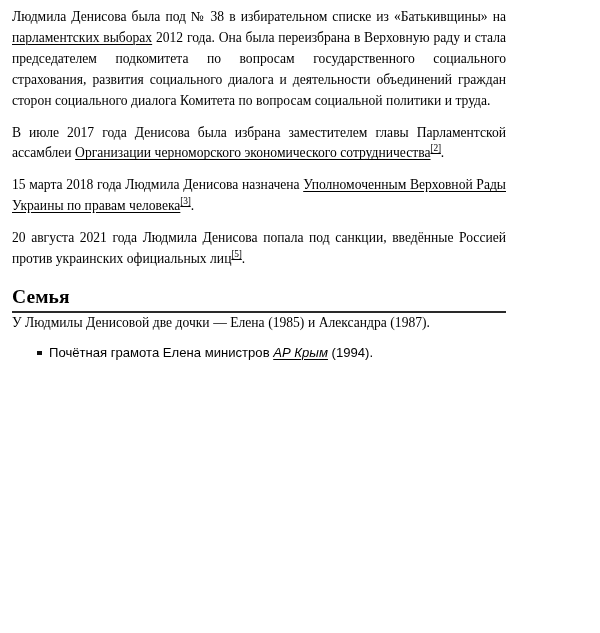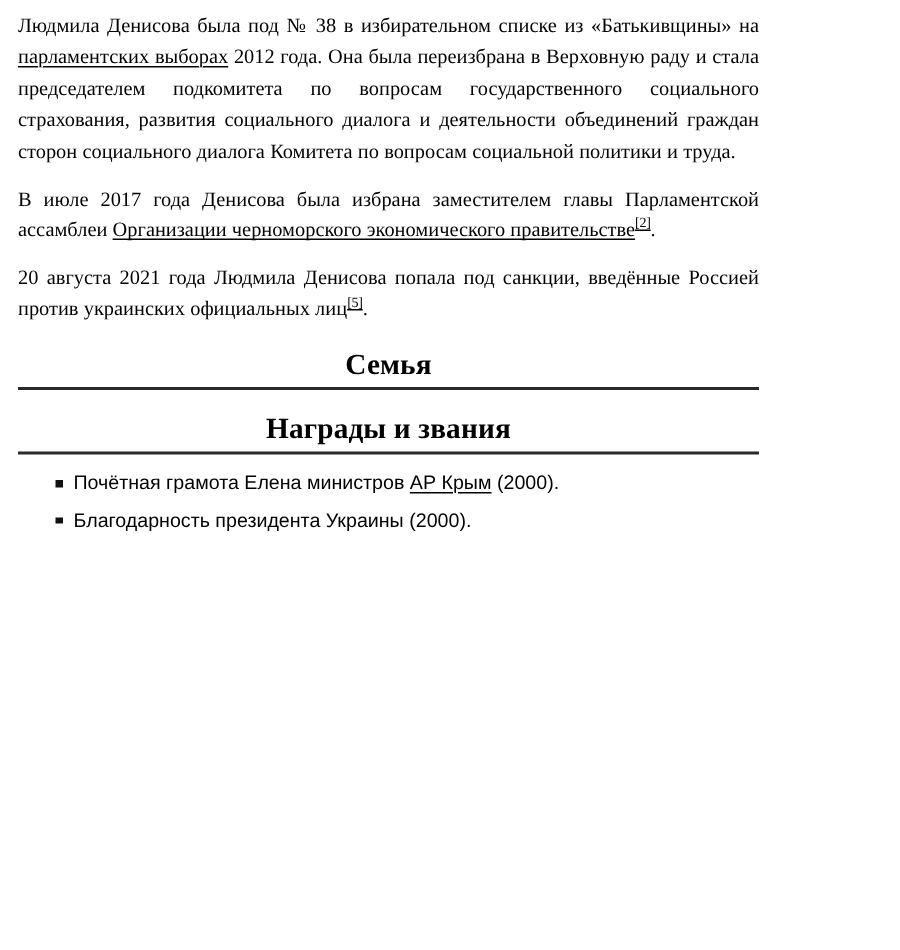--- a/index.html
+++ b/index.html
@@ -56,21 +56,20 @@
   
   h2.section {
     font-family: "Liberation Serif", "DejaVu Serif", serif;
     font-weight: bold;
     font-size: 19.5px;
     line-height: 22px;
     margin: 16px 0 0 0;
     padding: 0 0 3px 0;
     border-bottom: 2px solid #2a2a2a;
     letter-spacing: 0.1px;
-    text-align: center;
   }
   .after-heading { margin-top: 11px; }
 
   
   ul.awards {
     font-family: "Liberation Sans", "DejaVu Sans", sans-serif;
     font-size: 13.1px;
     line-height: 16px;
     margin: 11px 0 0 0;
     padding: 0 0 0 25px;
@@ -83,32 +82,32 @@
   }
   ul.awards li::before {
     content: "";
     position: absolute;
     left: 0;
     top: 6px;
     width: 4.5px;
     height: 4.5px;
     background: #111;
   }
-  ul.awards .lnk { text-underline-offset: 2px; }
+  ul.awards .lnk { text-underline-offset: 2px; font-style: italic; }
 </style>
 </head>
 <body>
 
 <div class="page">
   <div id="body-paragraphs">
       <p class="para"><span>Людмила Денисова была под № 38 в избирательном списке из «Батькивщины» на </span><span class="lnk">парламентских выборах</span><span> 2012 года. Она была переизбрана в Верховную раду и стала председателем подкомитета по вопросам государственного социального страхования, развития социального диалога и деятельности объединений граждан сторон социального диалога Комитета по вопросам социальной политики и труда.</span></p>
-      <p class="para"><span>В июле 2017 года Денисова была избрана заместителем главы Парламентской ассамблеи </span><span class="lnk">Организации черноморского экономического правительстве</span><sup class="ref">[2]</sup><span>.</span></p>
+      <p class="para"><span>В июле 2017 года Денисова была избрана заместителем главы Парламентской ассамблеи </span><span class="lnk">Организации черноморского экономического сотрудничества</span><sup class="ref">[2]</sup><span>.</span></p>
+      <p class="para"><span>15 марта 2018 года Людмила Денисова назначена </span><span class="lnk">Уполномоченным Верховной Рады Украины по правам человека</span><sup class="ref">[3]</sup><span>.</span></p>
       <p class="para"><span>20 августа 2021 года Людмила Денисова попала под санкции, введённые Россией против украинских официальных лиц</span><sup class="ref">[5]</sup><span>.</span></p>
     </div>
   <div id="sections">
       <h2 class="section">Семья</h2>
-      <h2 class="section">Награды и звания</h2>
+      <p class="para after-heading"><span>У Людмилы Денисовой две дочки — Елена (1985) и Александра (1987).</span></p>
       <ul class="awards">
-        <li><span>Почётная грамота Елена министров </span><span class="lnk">АР Крым</span><span> (2000).</span></li>
-        <li><span>Благодарность президента Украины (2000).</span></li>
+        <li><span>Почётная грамота Елена министров </span><span class="lnk">АР Крым</span><span> (1994).</span></li>
       </ul>
     </div>
 </div>
 
 </body></html>

